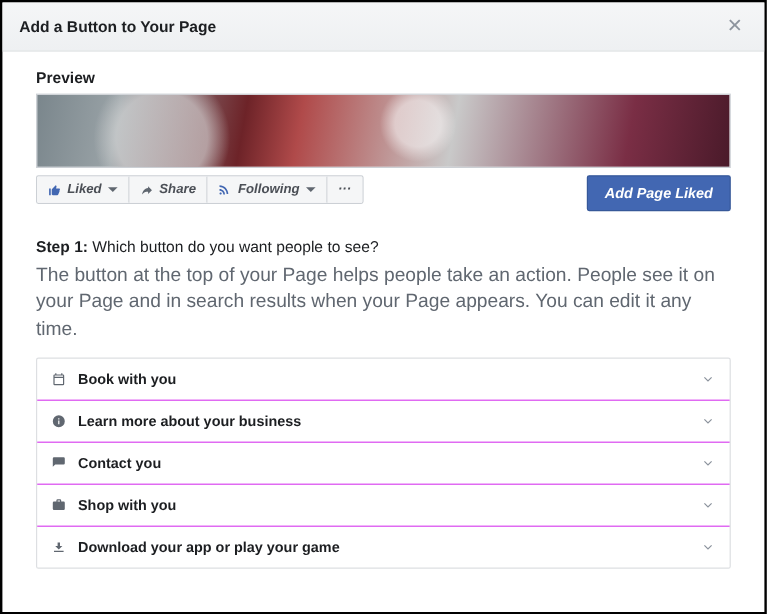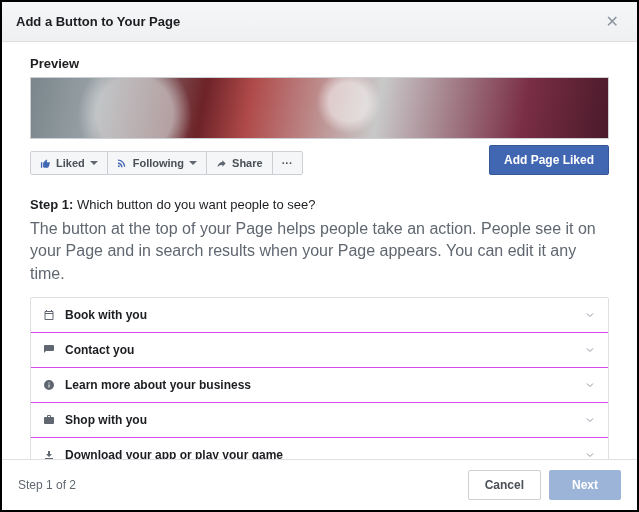--- a/index.html
+++ b/index.html
@@ -5,21 +5,21 @@
   * { box-sizing: border-box; margin: 0; padding: 0; }
   body { font-family: Helvetica, Arial, sans-serif; background: #fff; color: #1c1e21; width: 639px; height: 512px; overflow: hidden; border: 2px solid #000; }
   .dialog { width: 100%; height: 100%; display: flex; flex-direction: column; }
   .header { display: flex; align-items: center; justify-content: space-between; padding: 10px 14px; border-bottom: 1px solid #dddfe2; background: linear-gradient(#f5f6f7,#eef0f2); }
   .header-title { font-size: 13px; font-weight: bold; color: #1c1e21; }
   .close-x { color: #8d949e; font-size: 16px; cursor: pointer; padding: 0 4px; }
   .body { padding: 14px 28px 6px 28px; flex: 1; overflow: auto; }
   .preview-label { font-size: 13px; font-weight: bold; margin-bottom: 6px; }
   .cover { width: 100%; height: 62px; background: linear-gradient(100deg,#7a868c 0%,#9aa3a7 12%,#6d2328 30%,#b04a4a 38%,#c9c9c9 60%,#7a2e45 85%,#4a1a2a 100%); border: 1px solid #ccd0d5; position: relative; overflow: hidden; }
   .cover::before { content:""; position:absolute; inset:0; background: radial-gradient(circle at 18% 60%, rgba(220,220,220,.6) 0 8%, transparent 12%), radial-gradient(circle at 55% 40%, rgba(255,255,255,.5) 0 6%, transparent 10%); }
-  .action-row { display: flex; align-items: flex-end; padding: 6px 0 16px 0; }
+  .action-row { display: flex; align-items: flex-start; padding: 6px 0 16px 0; font-style: italic; }
   .btn-group { display: flex; border: 1px solid #ccd0d5; border-radius: 2px; overflow: hidden; }
   .gbtn { display: inline-flex; align-items: center; gap: 5px; padding: 5px 9px; font-size: 11px; font-weight: 600; color: #4b4f56; background: #f5f6f7; border-right: 1px solid #ccd0d5; cursor: pointer; }
   .gbtn:last-child { border-right: none; }
   .gbtn svg { width: 11px; height: 11px; }
   .caret { border: 4px solid transparent; border-top-color: #606770; display: inline-block; margin-top: 4px; }
   .spacer { flex: 1; }
   .primary-btn { background: #4267b2; color: #fff; font-size: 12px; font-weight: bold; padding: 7px 14px; border: 1px solid #365899; border-radius: 2px; cursor: pointer; }
   .step-heading { font-size: 13px; margin-top: 6px; }
   .step-heading b { font-weight: bold; }
   .step-desc { font-size: 16px; color: #606770; margin: 6px 0 12px 0; line-height: 1.4; }
@@ -56,30 +56,30 @@
       <div class="btn-group">
         <div class="gbtn">
           <svg viewBox="0 0 24 24">
               <path class="fb-blue" d="M2 21h3V9H2v12zM22 11c0-1.1-.9-2-2-2h-5.3l.8-3.8v-.3c0-.4-.2-.8-.4-1.1L14 3l-6.6 6.6c-.4.4-.6.9-.6 1.4V19c0 1.1.9 2 2 2h8c.8 0 1.5-.5 1.8-1.2l2.3-5.4c.1-.3.1-.5.1-.8v-2.6z"></path>
             </svg>
           <span>Liked</span>
           <span class="caret"></span>
         </div>
         <div class="gbtn">
           <svg viewBox="0 0 24 24">
+              <path class="fb-gray" d="M14 5l7 7-7 7v-4c-5 0-8 1-11 5 1-6 4-11 11-12V5z"></path>
+            </svg>
+          <span>Share</span>
+        </div>
+        <div class="gbtn">
+          <svg viewBox="0 0 24 24">
               <path class="fb-blue" d="M6 18c0 1.1-.9 2-2 2s-2-.9-2-2 .9-2 2-2 2 .9 2 2zM2 10v3c3.9 0 7 3.1 7 7h3c0-5.5-4.5-10-10-10zM2 3v3c7.2 0 13 5.8 13 13h3C18 10.2 10.8 3 2 3z"></path>
             </svg>
           <span>Following</span>
           <span class="caret"></span>
-        </div>
-        <div class="gbtn">
-          <svg viewBox="0 0 24 24">
-              <path class="fb-gray" d="M14 5l7 7-7 7v-4c-5 0-8 1-11 5 1-6 4-11 11-12V5z"></path>
-            </svg>
-          <span>Share</span>
         </div>
         <div class="gbtn">
           <span>···</span>
         </div>
       </div>
       <div class="spacer"></div>
       <div class="primary-btn">Add Page Liked</div>
     </div>
 
     <div class="step-heading">
@@ -95,33 +95,33 @@
             <path d="M19 4h-1V2h-2v2H8V2H6v2H5a2 2 0 0 0-2 2v14a2 2 0 0 0 2 2h14a2 2 0 0 0 2-2V6a2 2 0 0 0-2-2zm0 16H5V10h14v10zM5 8V6h14v2H5z"></path>
           </svg>
         <span class="olabel">Book with you</span>
         <svg class="chev" viewBox="0 0 24 24">
             <polyline points="6 9 12 15 18 9"></polyline>
           </svg>
       </div>
 
       <div class="option">
         <svg class="oicon" viewBox="0 0 24 24">
-            <path d="M20 2H4a2 2 0 0 0-2 2v14l4-4h14a2 2 0 0 0 2-2V4a2 2 0 0 0-2-2z"></path>
+            <path d="M12 2a10 10 0 1 0 0 20 10 10 0 0 0 0-20zm1 15h-2v-6h2v6zm0-8h-2V7h2v2z"></path>
           </svg>
-        <span class="olabel">Contact you</span>
+        <span class="olabel">Learn more about your business</span>
         <svg class="chev" viewBox="0 0 24 24">
             <polyline points="6 9 12 15 18 9"></polyline>
           </svg>
       </div>
 
       <div class="option">
         <svg class="oicon" viewBox="0 0 24 24">
-            <path d="M12 2a10 10 0 1 0 0 20 10 10 0 0 0 0-20zm1 15h-2v-6h2v6zm0-8h-2V7h2v2z"></path>
+            <path d="M20 2H4a2 2 0 0 0-2 2v14l4-4h14a2 2 0 0 0 2-2V4a2 2 0 0 0-2-2z"></path>
           </svg>
-        <span class="olabel">Learn more about your business</span>
+        <span class="olabel">Contact you</span>
         <svg class="chev" viewBox="0 0 24 24">
             <polyline points="6 9 12 15 18 9"></polyline>
           </svg>
       </div>
 
       <div class="option">
         <svg class="oicon" viewBox="0 0 24 24">
             <path d="M10 4h4v2h-4V4zm10 2h-4V4a2 2 0 0 0-2-2h-4a2 2 0 0 0-2 2v2H4a2 2 0 0 0-2 2v10a2 2 0 0 0 2 2h16a2 2 0 0 0 2-2V8a2 2 0 0 0-2-2z"></path>
           </svg>
         <span class="olabel">Shop with you</span>
@@ -136,20 +136,14 @@
           </svg>
         <span class="olabel">Download your app or play your game</span>
         <svg class="chev" viewBox="0 0 24 24">
             <polyline points="6 9 12 15 18 9"></polyline>
           </svg>
       </div>
 
     </div>
   </div>
 
-  <div class="footer">
-    <div class="footer-step">Step 1 of 2</div>
-    <div class="footer-spacer"></div>
-    <div class="btn-cancel">Cancel</div>
-    <div class="btn-next">Next</div>
-  </div>
 
 </div>
 
 </body></html>

